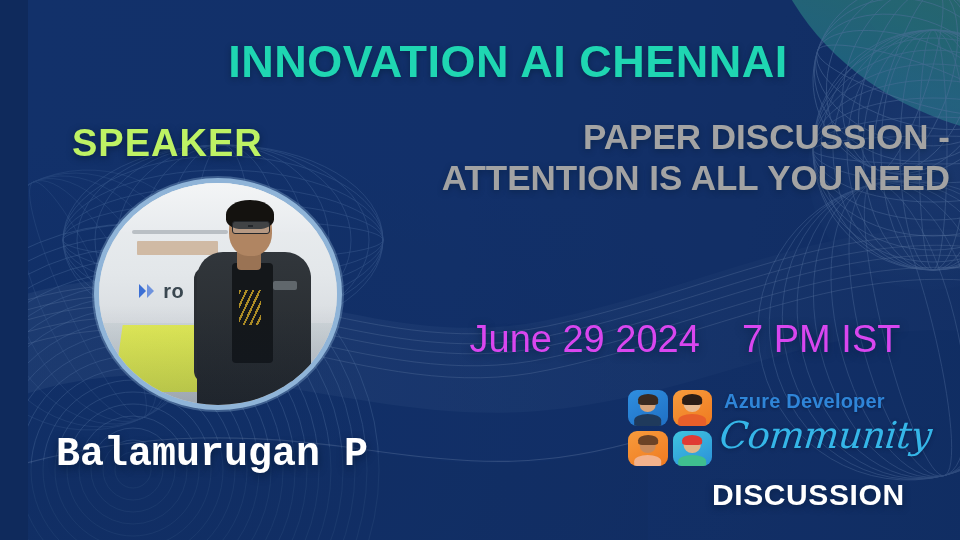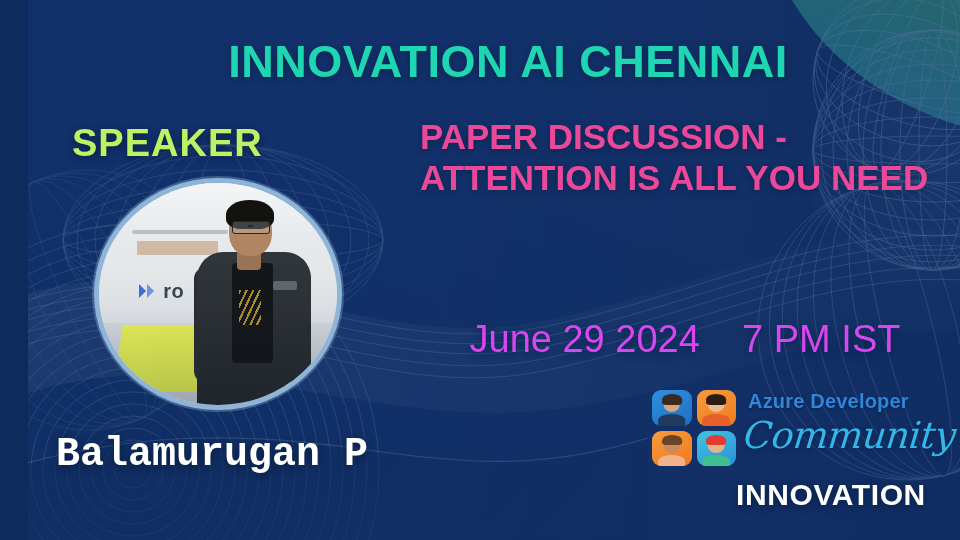--- a/index.html
+++ b/index.html
@@ -92,23 +92,23 @@
   .speaker-label{
     position:absolute;left:44px;top:122px;
     font-size:38px;font-weight:700;letter-spacing:1px;
     color:#bef264;
     font-family:"Liberation Sans",sans-serif;
     text-shadow:0 2px 7px rgba(5,25,55,.75);
   }
 
   .subtitle{
     position:absolute;left:392px;top:116px;width:530px;
-    text-align:left;
+    text-align:right;
     font-size:35px;font-weight:700;line-height:1.18;
-    color:#ec4899;
+    color:#a3a3a3;
     font-family:"Liberation Sans",sans-serif;
     text-shadow:0 2px 6px rgba(0,25,45,.4);
   }
 
   .datetime{
     position:absolute;left:392px;top:318px;width:530px;
     text-align:center;
     font-size:38px;font-weight:400;
     color:#d946ef;
     font-family:"Liberation Sans",sans-serif;
@@ -118,21 +118,21 @@
 
   .speaker-name{
     position:absolute;left:28px;top:432px;
     font-size:40px;font-weight:700;
     color:#ffffff;
     font-family:Liberation Mono, monospace;
     text-shadow:0 3px 9px rgba(5,25,55,.8);
   }
 
   
-  .logo{position:absolute;left:624px;top:388px;width:300px;height:140px;}
+  .logo{position:absolute;left:600px;top:388px;width:300px;height:140px;}
   .logo-tiles{position:absolute;left:0;top:2px;width:84px;height:76px;display:grid;grid-template-columns:1fr 1fr;grid-template-rows:1fr 1fr;gap:5px;}
   .tile{border-radius:9px;position:relative;overflow:hidden;}
   .tile.t1{background:linear-gradient(150deg,#2f8fe0 0%,#1f6fc4 100%);}
   .tile.t2{background:linear-gradient(150deg,#f79b3c 0%,#ef7a20 100%);}
   .tile.t3{background:linear-gradient(150deg,#f79b3c 0%,#ef7a20 100%);}
   .tile.t4{background:linear-gradient(150deg,#3fc6e0 0%,#2b8fd8 100%);}
   .av-head{position:absolute;left:50%;top:20%;transform:translateX(-50%);width:42%;height:42%;border-radius:50%;}
   .av-hair{position:absolute;left:50%;top:12%;transform:translateX(-50%);width:50%;height:30%;border-radius:50% 50% 20% 20%;}
   .av-body{position:absolute;left:50%;bottom:-4%;transform:translateX(-50%);width:70%;height:36%;border-radius:50% 50% 0 0;}
 
@@ -367,16 +367,16 @@
       </div>
       <div class="tile t4">
         <div class="av-body" style="background:#3fbf8f"></div>
         <div class="av-head" style="background:#e2b489"></div>
         <div class="av-hair" style="background:#e03b34"></div>
       </div>
     </div>
 
     <div class="logo-az">Azure Developer</div>
     <div class="logo-comm">Community</div>
-    <div class="logo-state">INNOVATION</div>
+    <div class="logo-state">DISCUSSION</div>
   </div>
 
 </div>
 
 </body></html>

